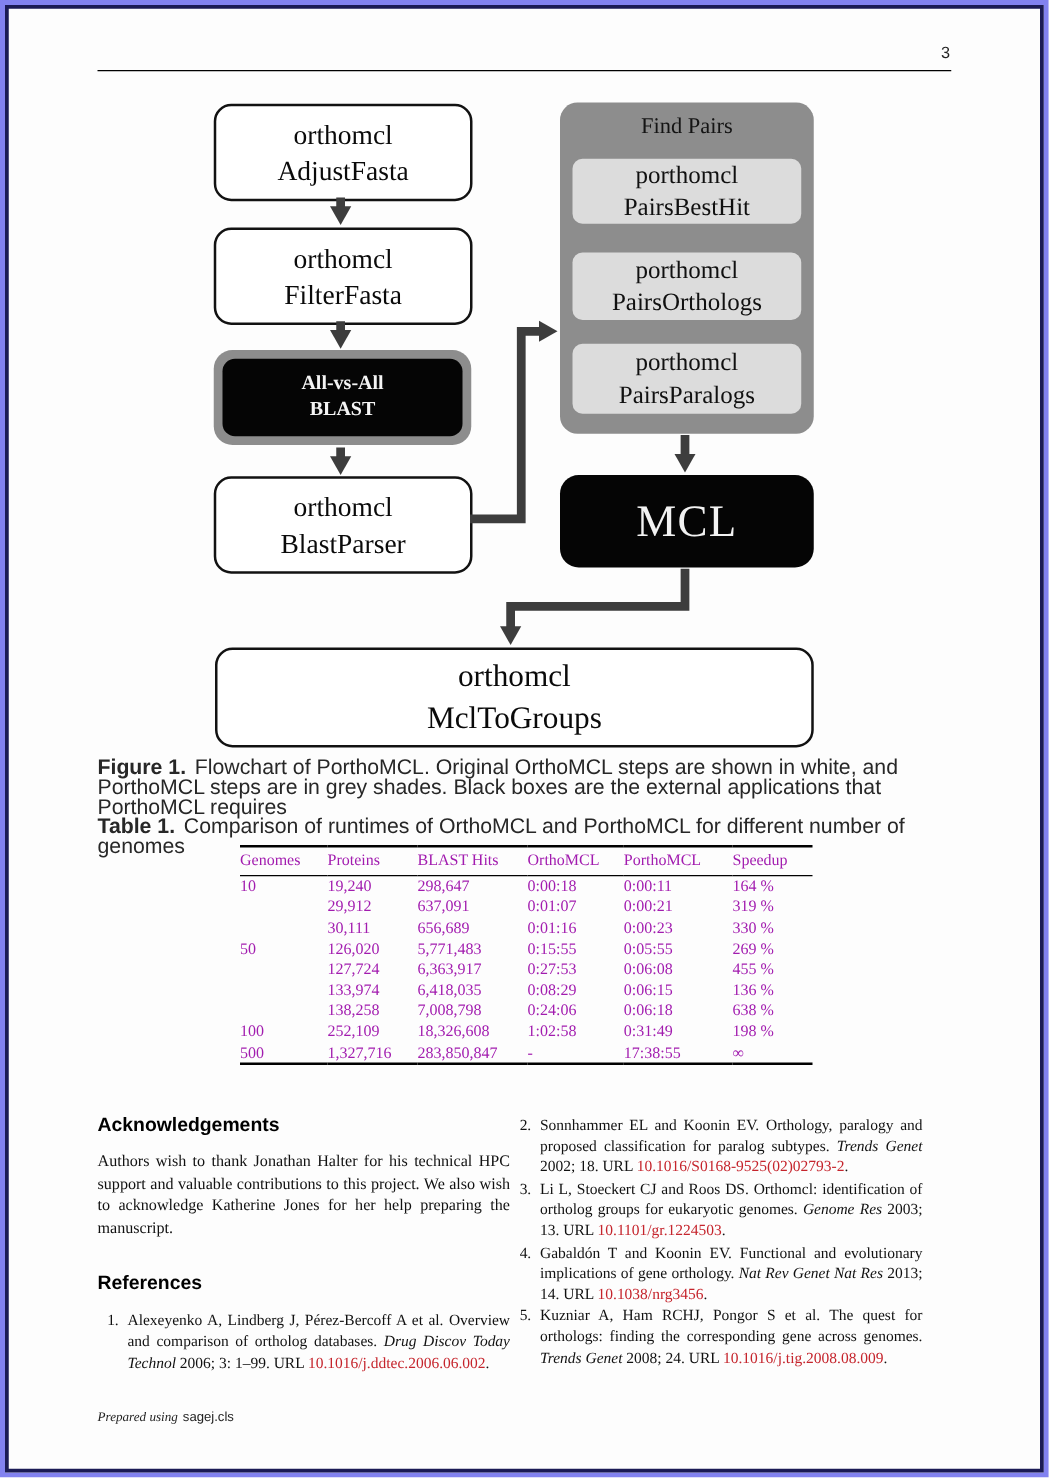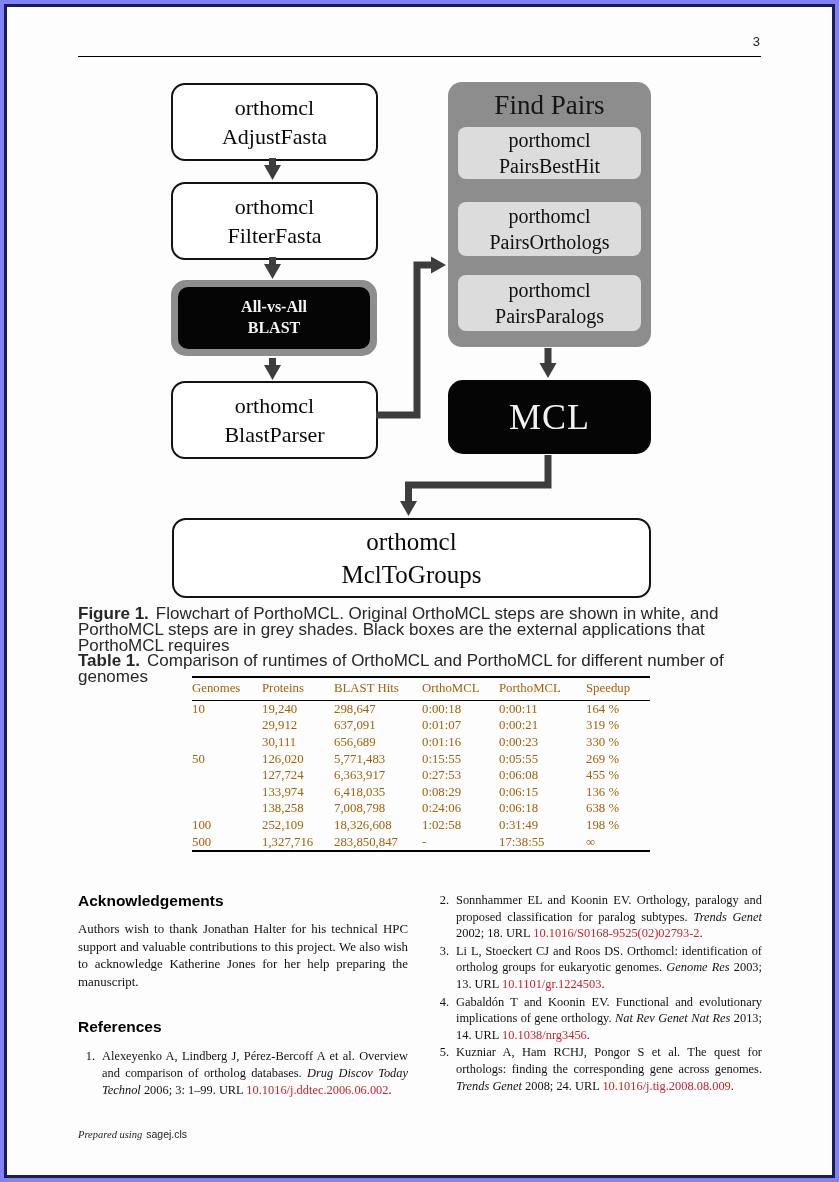--- a/index.html
+++ b/index.html
@@ -18,43 +18,43 @@
   
   .flowchart{position:absolute;left:171px;top:82px;width:480px;height:512px;}
   .fbox{position:absolute;display:flex;flex-direction:column;align-items:center;justify-content:center;
         text-align:center;border-radius:14px;line-height:1.32;}
   .fbox.white{background:#fff;border:2.6px solid #121212;font-size:22px;color:#0a0a0a;}
   .fbox.big{font-size:25px;}
   .grey-wrap{position:absolute;background:var(--group-grey);border-radius:15px;}
   .blast-inner{position:absolute;inset:7px;background:var(--box-black);border-radius:10px;display:flex;flex-direction:column;
         align-items:center;justify-content:center;color:#f4f4f4;font-weight:bold;font-size:16px;line-height:1.3;}
   .group{position:absolute;background:var(--group-grey);border-radius:14px;}
-  .group-title{position:absolute;top:8px;left:0;right:0;text-align:center;font-size:27px;color:#141414;}
+  .group-title{position:absolute;top:8px;left:0;right:0;text-align:center;font-size:18px;color:#141414;}
   .gbox{position:absolute;background:var(--light-grey);border-radius:8px;display:flex;flex-direction:column;
         align-items:center;justify-content:center;text-align:center;font-size:20px;line-height:1.3;color:#101010;}
   .mcl{position:absolute;background:var(--box-black);border-radius:15px;display:flex;align-items:center;justify-content:center;
         color:#f2f2f2;font-size:36px;letter-spacing:1px;font-family:Liberation Serif, serif;}
   .arrows{position:absolute;inset:0;pointer-events:none;}
 
   
   .caption{position:absolute;left:78px;width:686px;margin:0;font-family:"Liberation Sans",sans-serif;
            font-size:17px;line-height:16px;color:#272727;}
   .cap-label{font-weight:bold;margin-right:7px;}
 
   
   .runtime-table{position:absolute;left:192px;top:676px;width:458px;border-collapse:collapse;table-layout:fixed;
-                 font-size:12.8px;color:#a16207;}
+                 font-size:12.8px;color:#a21caf;}
   .runtime-table thead th{font-weight:normal;text-align:left;padding:3px 0 4px 0;
                  border-top:2px solid #000;border-bottom:1.4px solid #000;}
   .runtime-table td{height:16.6px;padding:0;vertical-align:middle;}
   .runtime-table tbody tr:last-child td{border-bottom:2px solid #000;}
   .c0{width:70px;} .c1{width:72px;} .c2{width:88px;} .c3{width:77px;} .c4{width:87px;} .c5{width:64px;}
 
   
-  .twocol{position:absolute;left:78px;top:892px;width:684px;display:flex;gap:24px;}
+  .twocol{position:absolute;left:78px;top:892px;width:684px;display:flex;}
   .col{width:330px;}
   h2.sec{font-family:"Liberation Sans",sans-serif;font-size:15.5px;margin:0 0 11px 0;color:#000;}
   h2.refs-h{margin-top:27px;margin-bottom:12px;}
   .body-par{margin:0;font-size:12.9px;line-height:17.6px;text-align:justify;}
   .ref{display:flex;font-size:12.4px;line-height:16.6px;margin:0 0 1px 0;}
   .refnum{flex:none;width:17px;text-align:right;margin-right:7px;}
   .reftext{flex:1;text-align:justify;}
   .it{font-style:italic;}
   .doi{color:var(--link-red);}
 

